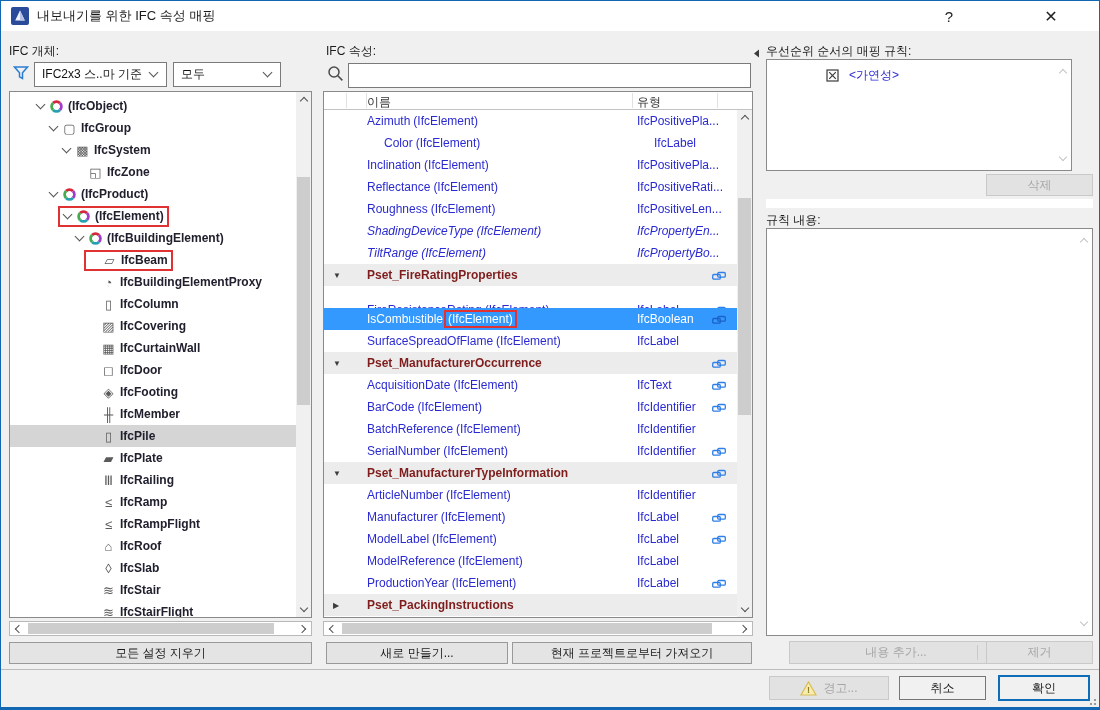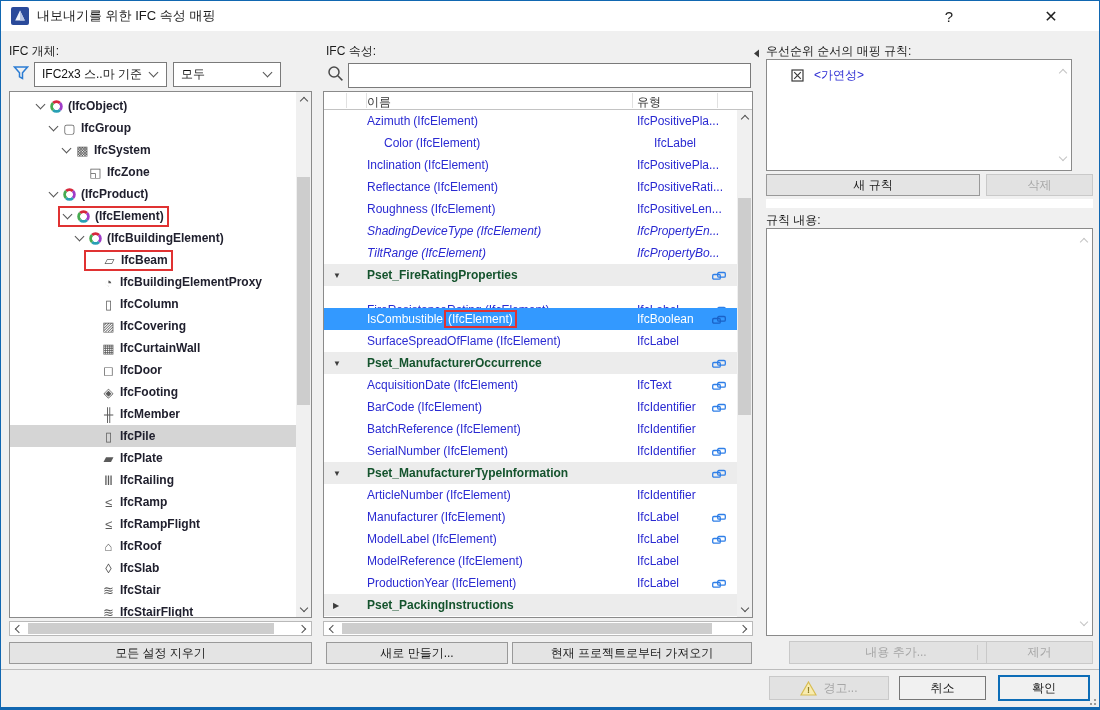--- a/index.html
+++ b/index.html
@@ -52,21 +52,21 @@
   
   .thead{position:absolute;left:0;top:0;right:0;height:18px;background:#fff;border-bottom:1px solid #c3c3c3;}
   .thead .hname{position:absolute;left:43px;top:2px;color:#333;}
   .thead .htype{position:absolute;left:313px;top:2px;color:#333;}
   .thead .hv{position:absolute;top:1px;bottom:1px;width:1px;background:#e1e1e1;}
   .prow{position:absolute;left:0;width:415px;height:22px;}
   .prow.group{background:#ececec;}
   .prow.sel{background:#3399ff;}
   .prow .g-arrow{position:absolute;left:9px;top:7px;font-size:8px;color:#3c3c3c;}
   .prow .rname{position:absolute;left:43px;top:4px;color:#2a2ad2;white-space:nowrap;}
-  .prow.group .rname{color:#14532d;font-weight:700;}
+  .prow.group .rname{color:#7f1d1d;font-weight:700;}
   .prow.sel .rname,.prow.sel .rtype{color:#fff;}
   .prow .rtype{position:absolute;left:313px;top:4px;color:#2a2ad2;white-space:nowrap;}
   .prow.italic .rname,.prow.italic .rtype{font-style:italic;}
   .prow .chain{position:absolute;left:388px;top:6px;}
   .prow .sfx.redbox{padding:0 2px;margin-left:3px;}
   .prow .sfx{margin-left:3px;}
   
   .rule-row{display:flex;align-items:center;height:22px;padding:8px 0 0 24px;}
   .rule-row .rtext{color:#2a2ad2;margin-left:10px;}
   .strip{position:absolute;background:#fff;}
@@ -480,40 +480,39 @@
   <div class="btn" style="left:511px;top:641px;width:240px;height:22px;">현재 프로젝트로부터 가져오기</div>
 
   <span style="position:absolute;left:752px;top:46px;">
     <svg width="7" height="9" viewBox="0 0 7 9">
         <path d="M6 0.5 L1 4.5 L6 8.5 Z" fill="#3c3c3c"></path>
       </svg>
   </span>
 
   <div class="lbl" style="left:765px;top:42px;">우선순위 순서의 매핑 규칙:</div>
 
-  <div class="panelbox" style="left:765px;top:58px;width:306px;height:112px;">
+  <div class="panelbox" style="left:765px;top:58px;width:306px;height:112px;padding-left:35px;">
     <div id="rules-body">
         <div class="rule-row">
           <span style="display:flex;">
             <svg width="13" height="13" viewBox="0 0 13 13" fill="none" stroke="#3a3a3a" stroke-width="1.2">
               <rect x="1" y="1" width="11" height="11"></rect>
               <path d="M3.2 3.2 L9.8 9.8 M9.8 3.2 L3.2 9.8"></path>
             </svg>
           </span>
           <span class="rtext">&lt;가연성&gt;</span>
         </div>
       </div>
     <div class="sb-arrow pale" style="position:absolute;right:1px;top:4px;">
         <span class="chev up"></span>
       </div>
     <div class="sb-arrow pale" style="position:absolute;right:1px;bottom:4px;">
         <span class="chev down"></span>
       </div>
   </div>
-  <div class="btn" style="left:765px;top:173px;width:214px;height:22px;">새 규칙</div>
   <div class="btn disabled" style="left:985px;top:173px;width:107px;height:22px;">삭제</div>
 
   <div class="strip" style="left:765px;top:198px;width:327px;height:9px;"></div>
   <div class="lbl" style="left:765px;top:211px;">규칙 내용:</div>
 
   <div class="panelbox" style="left:765px;top:227px;width:327px;height:408px;">
     <div class="sb-arrow pale" style="position:absolute;right:1px;top:4px;">
         <span class="chev up"></span>
       </div>
     <div class="sb-arrow pale" style="position:absolute;right:1px;bottom:4px;">

